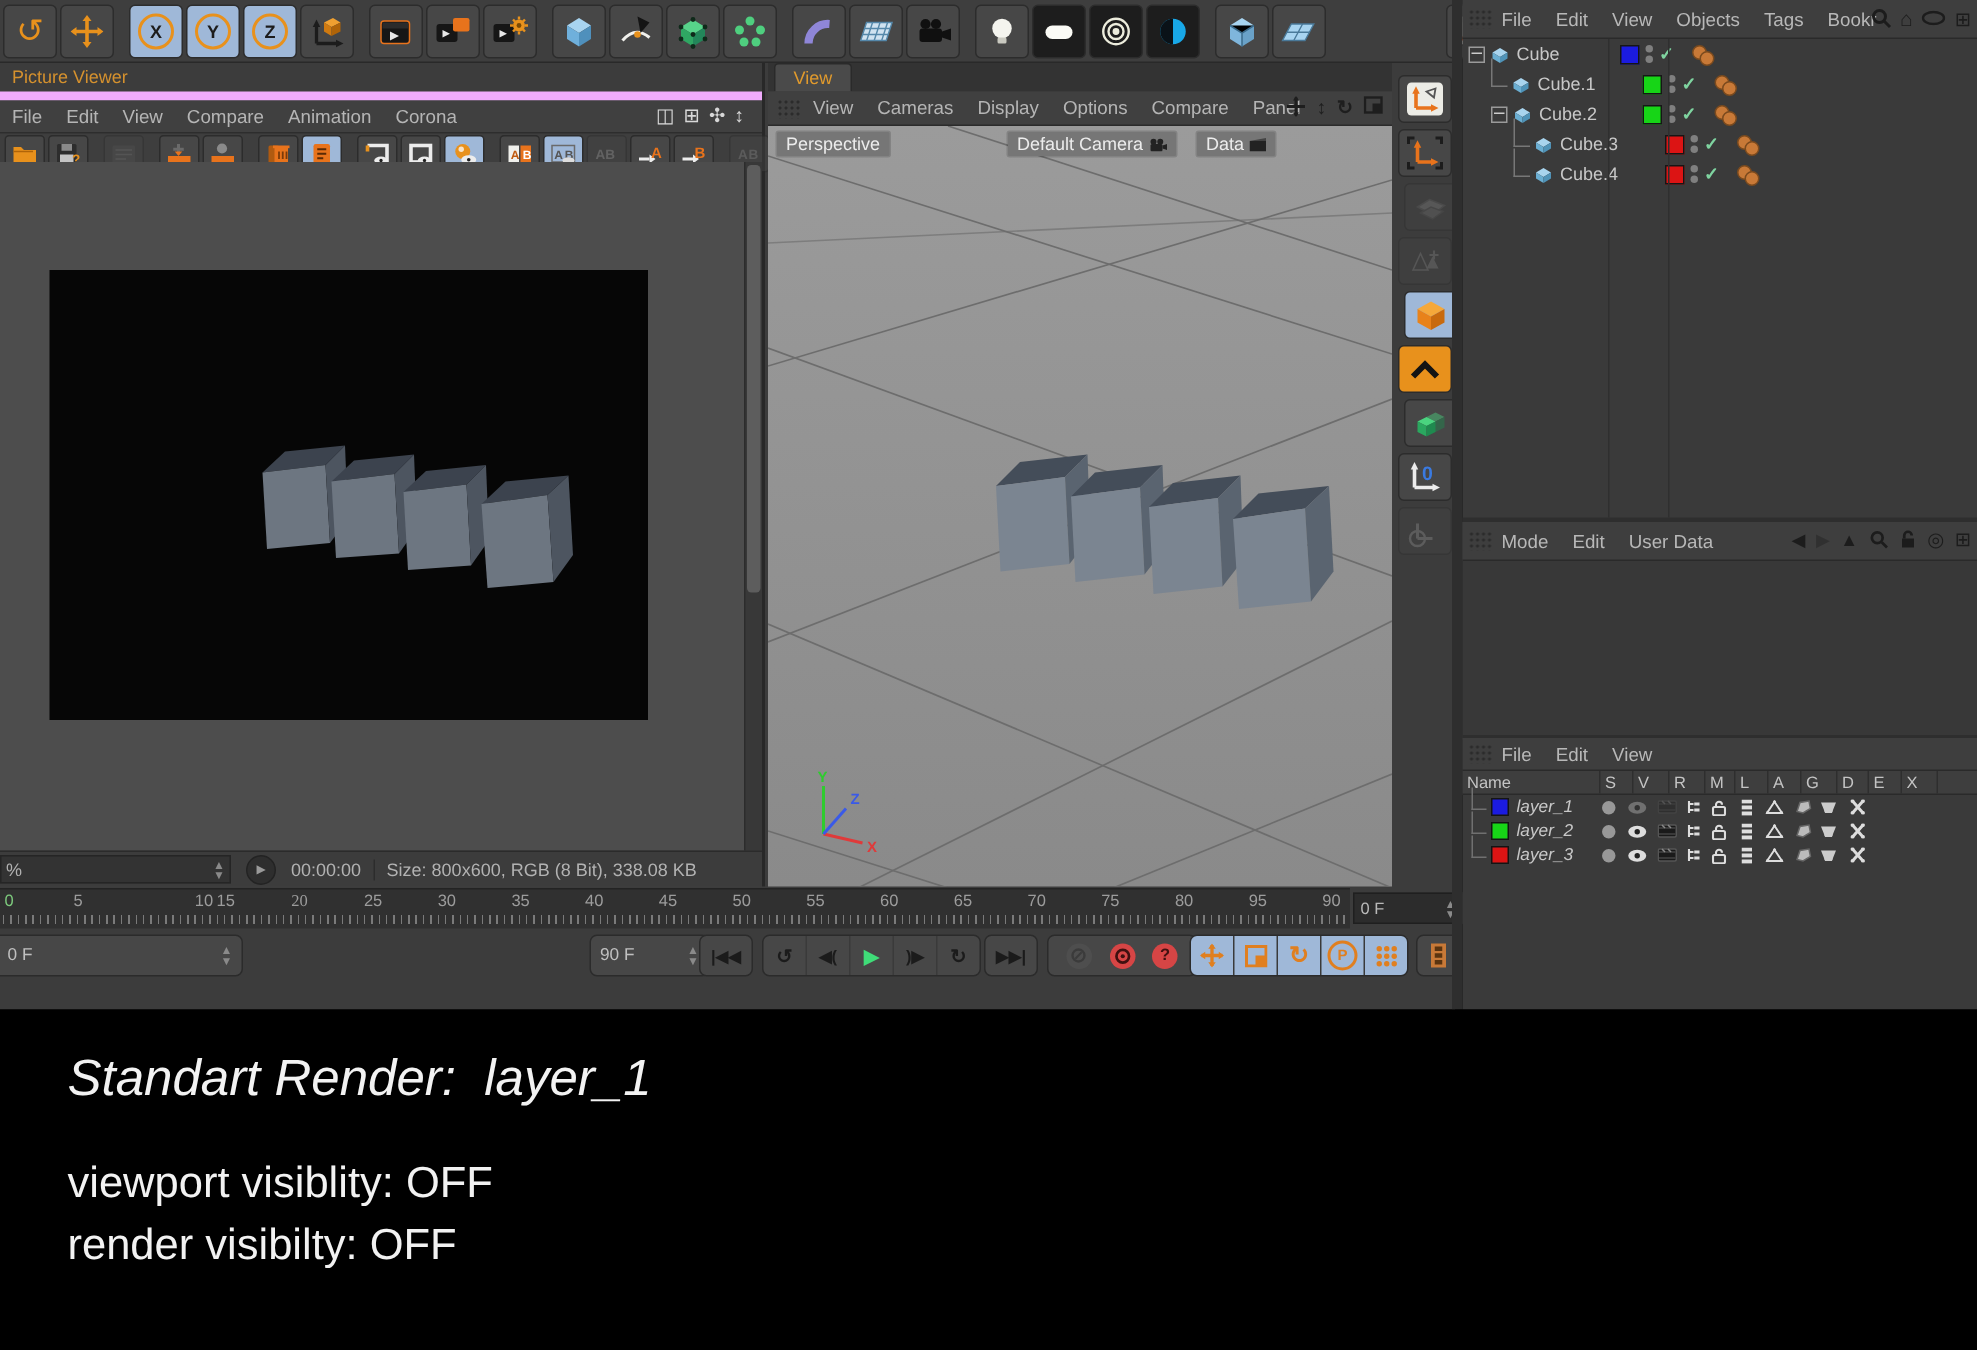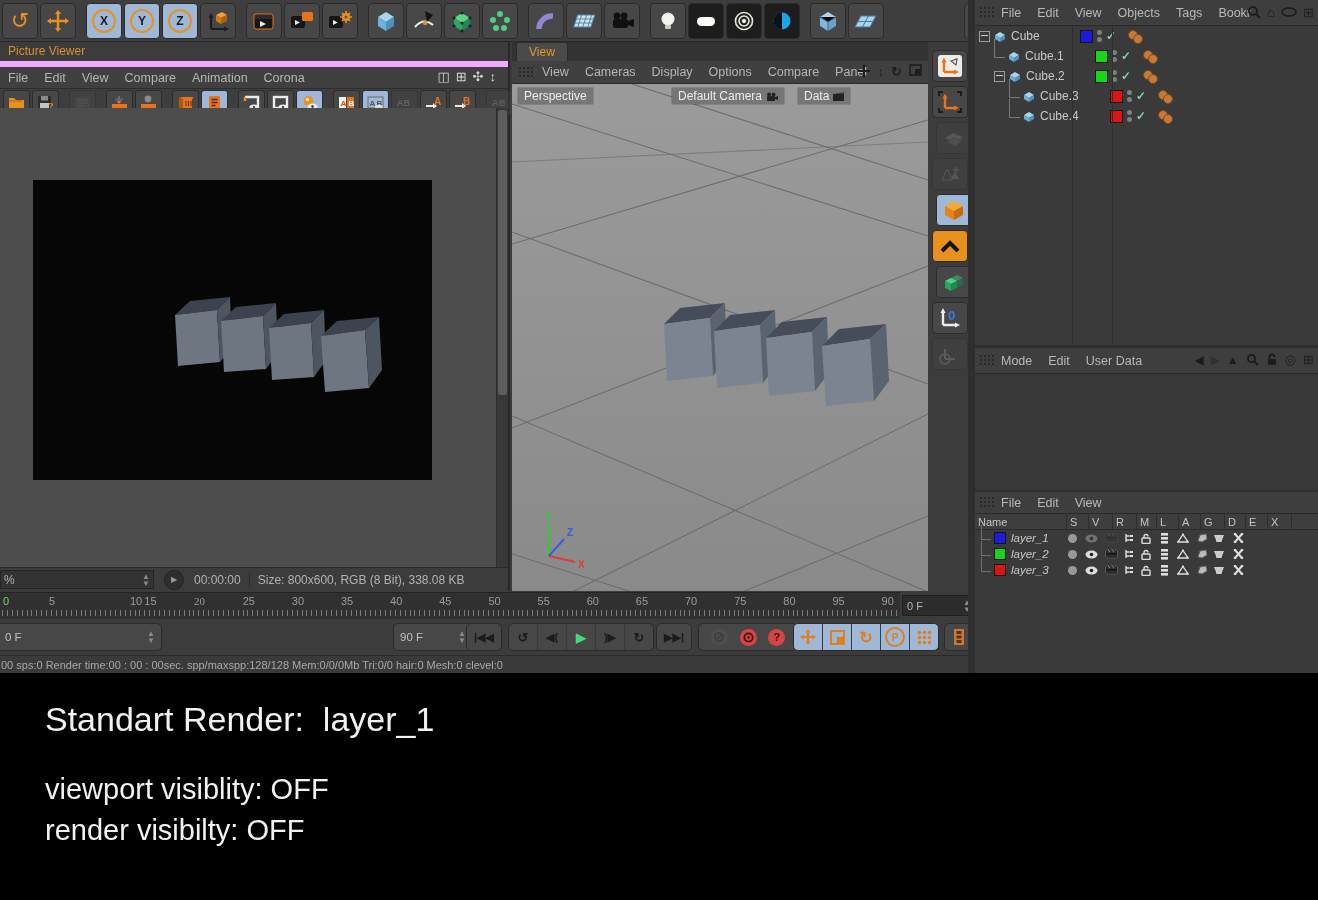--- a/index.html
+++ b/index.html
@@ -135,21 +135,21 @@
   .t-btn:last-child{border-right:none;}
   .play-g{color:#3fdc78;}
   .circle-btn{width:17px;height:17px;border-radius:50%;display:flex;align-items:center;justify-content:center;
      font-size:11px;font-weight:bold;}
   .cmd-group{background:#9fb8d8;}
   .status-bar{position:absolute;left:0;top:655px;width:970px;height:18px;background:#3a3a3a;border-top:1px solid #2a2a2a;
      font-size:11px;color:#a8a8a8;display:flex;align-items:center;padding-left:1px;}
 
   
   .caption{position:absolute;left:0;top:673px;width:1318px;height:227px;background:#000;color:#f2f2f2;}
-  .cap-title{position:absolute;left:45px;top:27px;font-size:34px;white-space:pre;}
+  .cap-title{position:absolute;left:45px;top:27px;font-size:34px;white-space:pre;font-style:italic;}
   .cap-l1{position:absolute;left:45px;top:100px;font-size:29px;white-space:pre;}
   .cap-l2{position:absolute;left:45px;top:141px;font-size:29px;white-space:pre;}
 
   .menu-item{cursor:default;}
 </style>
 </head>
 <body>
 
 <div class="app">
   <div class="main">
@@ -855,23 +855,20 @@
       <div class="ctl" style="left:944px;width:28px;justify-content:center">
         <svg width="14" height="18">
             <rect x="2" y="1" width="10" height="16" fill="#c87937"></rect>
             <rect x="4.5" y="3" width="5" height="3" fill="#5a3410"></rect>
             <rect x="4.5" y="7.5" width="5" height="3" fill="#5a3410"></rect>
             <rect x="4.5" y="12" width="5" height="3" fill="#5a3410"></rect>
           </svg>
       </div>
     </div>
 
-    <div class="status-bar">
-      <span>00 sps:0 Render time:00 : 00 : 00sec. spp/maxspp:128/128 Mem:0/0/0Mb Tri:0/0 hair:0 Mesh:0 clevel:0</span>
-    </div>
   </div>
 
   <div class="vdivider"></div>
 
   <div class="right-panel">
 
     <div class="om">
       <div class="panel-menu">
         <span class="grip"></span>
         <span id="om-menus" style="display:flex">

